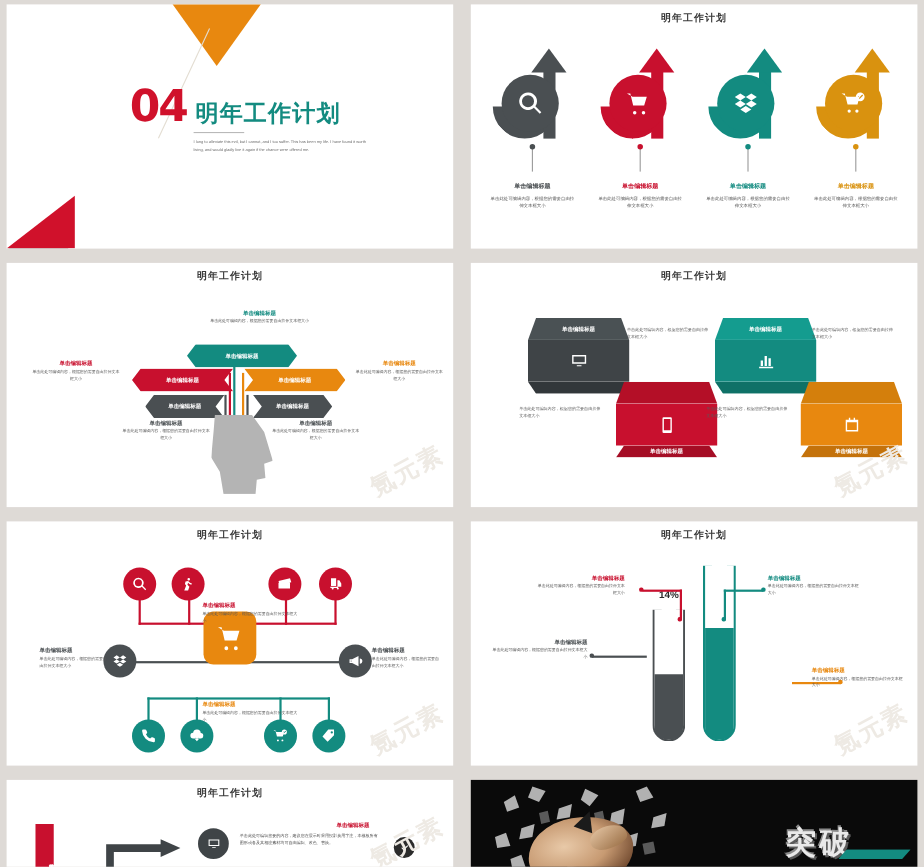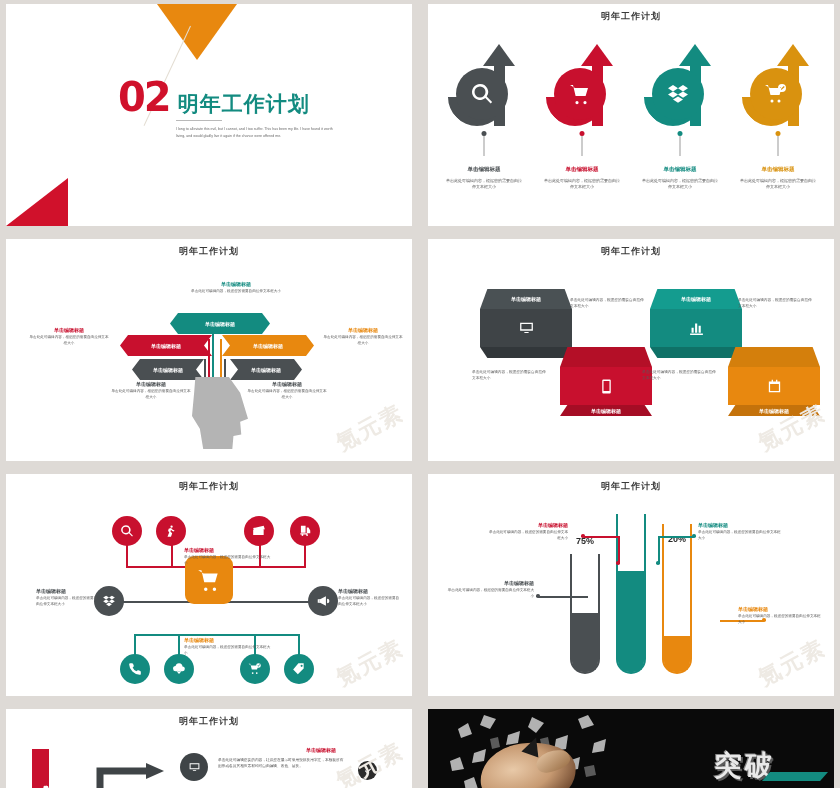--- a/index.html
+++ b/index.html
@@ -219,21 +219,21 @@
 </style>
 </head>
 <body>
 
 <div class="grid">
 
   <div class="slide s1">
     <div class="tri-orange"></div>
     <div class="diag-line"></div>
     <div class="headline">
-      <span class="num">02</span>
+      <span class="num">04</span>
       <span class="zh">明年工作计划</span>
     </div>
     <div class="rule"></div>
     <div class="para">I long to alleviate this evil, but I cannot, and I too suffer. This has been my life. I have found it worth living, and would gladly live it again if the chance were offered me.</div>
     <div class="corner">
       <div class="gray"></div>
       <div class="red"></div>
     </div>
   </div>
 
@@ -492,35 +492,29 @@
     </div>
 
     <div class="wm">氪元素</div>
   </div>
 
   <div class="slide s6">
     <div class="slide-title">明年工作计划</div>
 
     <div class="tubes">
       <div class="tube" style="color:#4a4f52">
-        <div class="tube-val" style="top:-18px">75%</div>
+        <div class="tube-val" style="top:-18px">14%</div>
         <div class="tube-shell" style="height:120px">
           <div class="tube-fill" style="height:50%"></div>
         </div>
       </div>
       <div class="tube" style="color:#138b80">
 
         <div class="tube-shell" style="height:160px">
           <div class="tube-fill" style="height:64%"></div>
-        </div>
-      </div>
-      <div class="tube" style="color:#e8880f">
-        <div class="tube-val" style="top:10px">20%</div>
-        <div class="tube-shell" style="height:150px">
-          <div class="tube-fill" style="height:24%"></div>
         </div>
       </div>
     </div>
 
     <div style="position:absolute;left:156px;top:62px;width:36px;height:2px;background:#c8102e"></div>
     <div style="position:absolute;left:190px;top:62px;width:2px;height:28px;background:#c8102e"></div>
     <div class="dot" style="left:153px;top:60px;background:#c8102e"></div>
     <div class="dot" style="left:188px;top:87px;background:#c8102e"></div>
 
     <div style="position:absolute;left:230px;top:62px;width:36px;height:2px;background:#138b80"></div>

